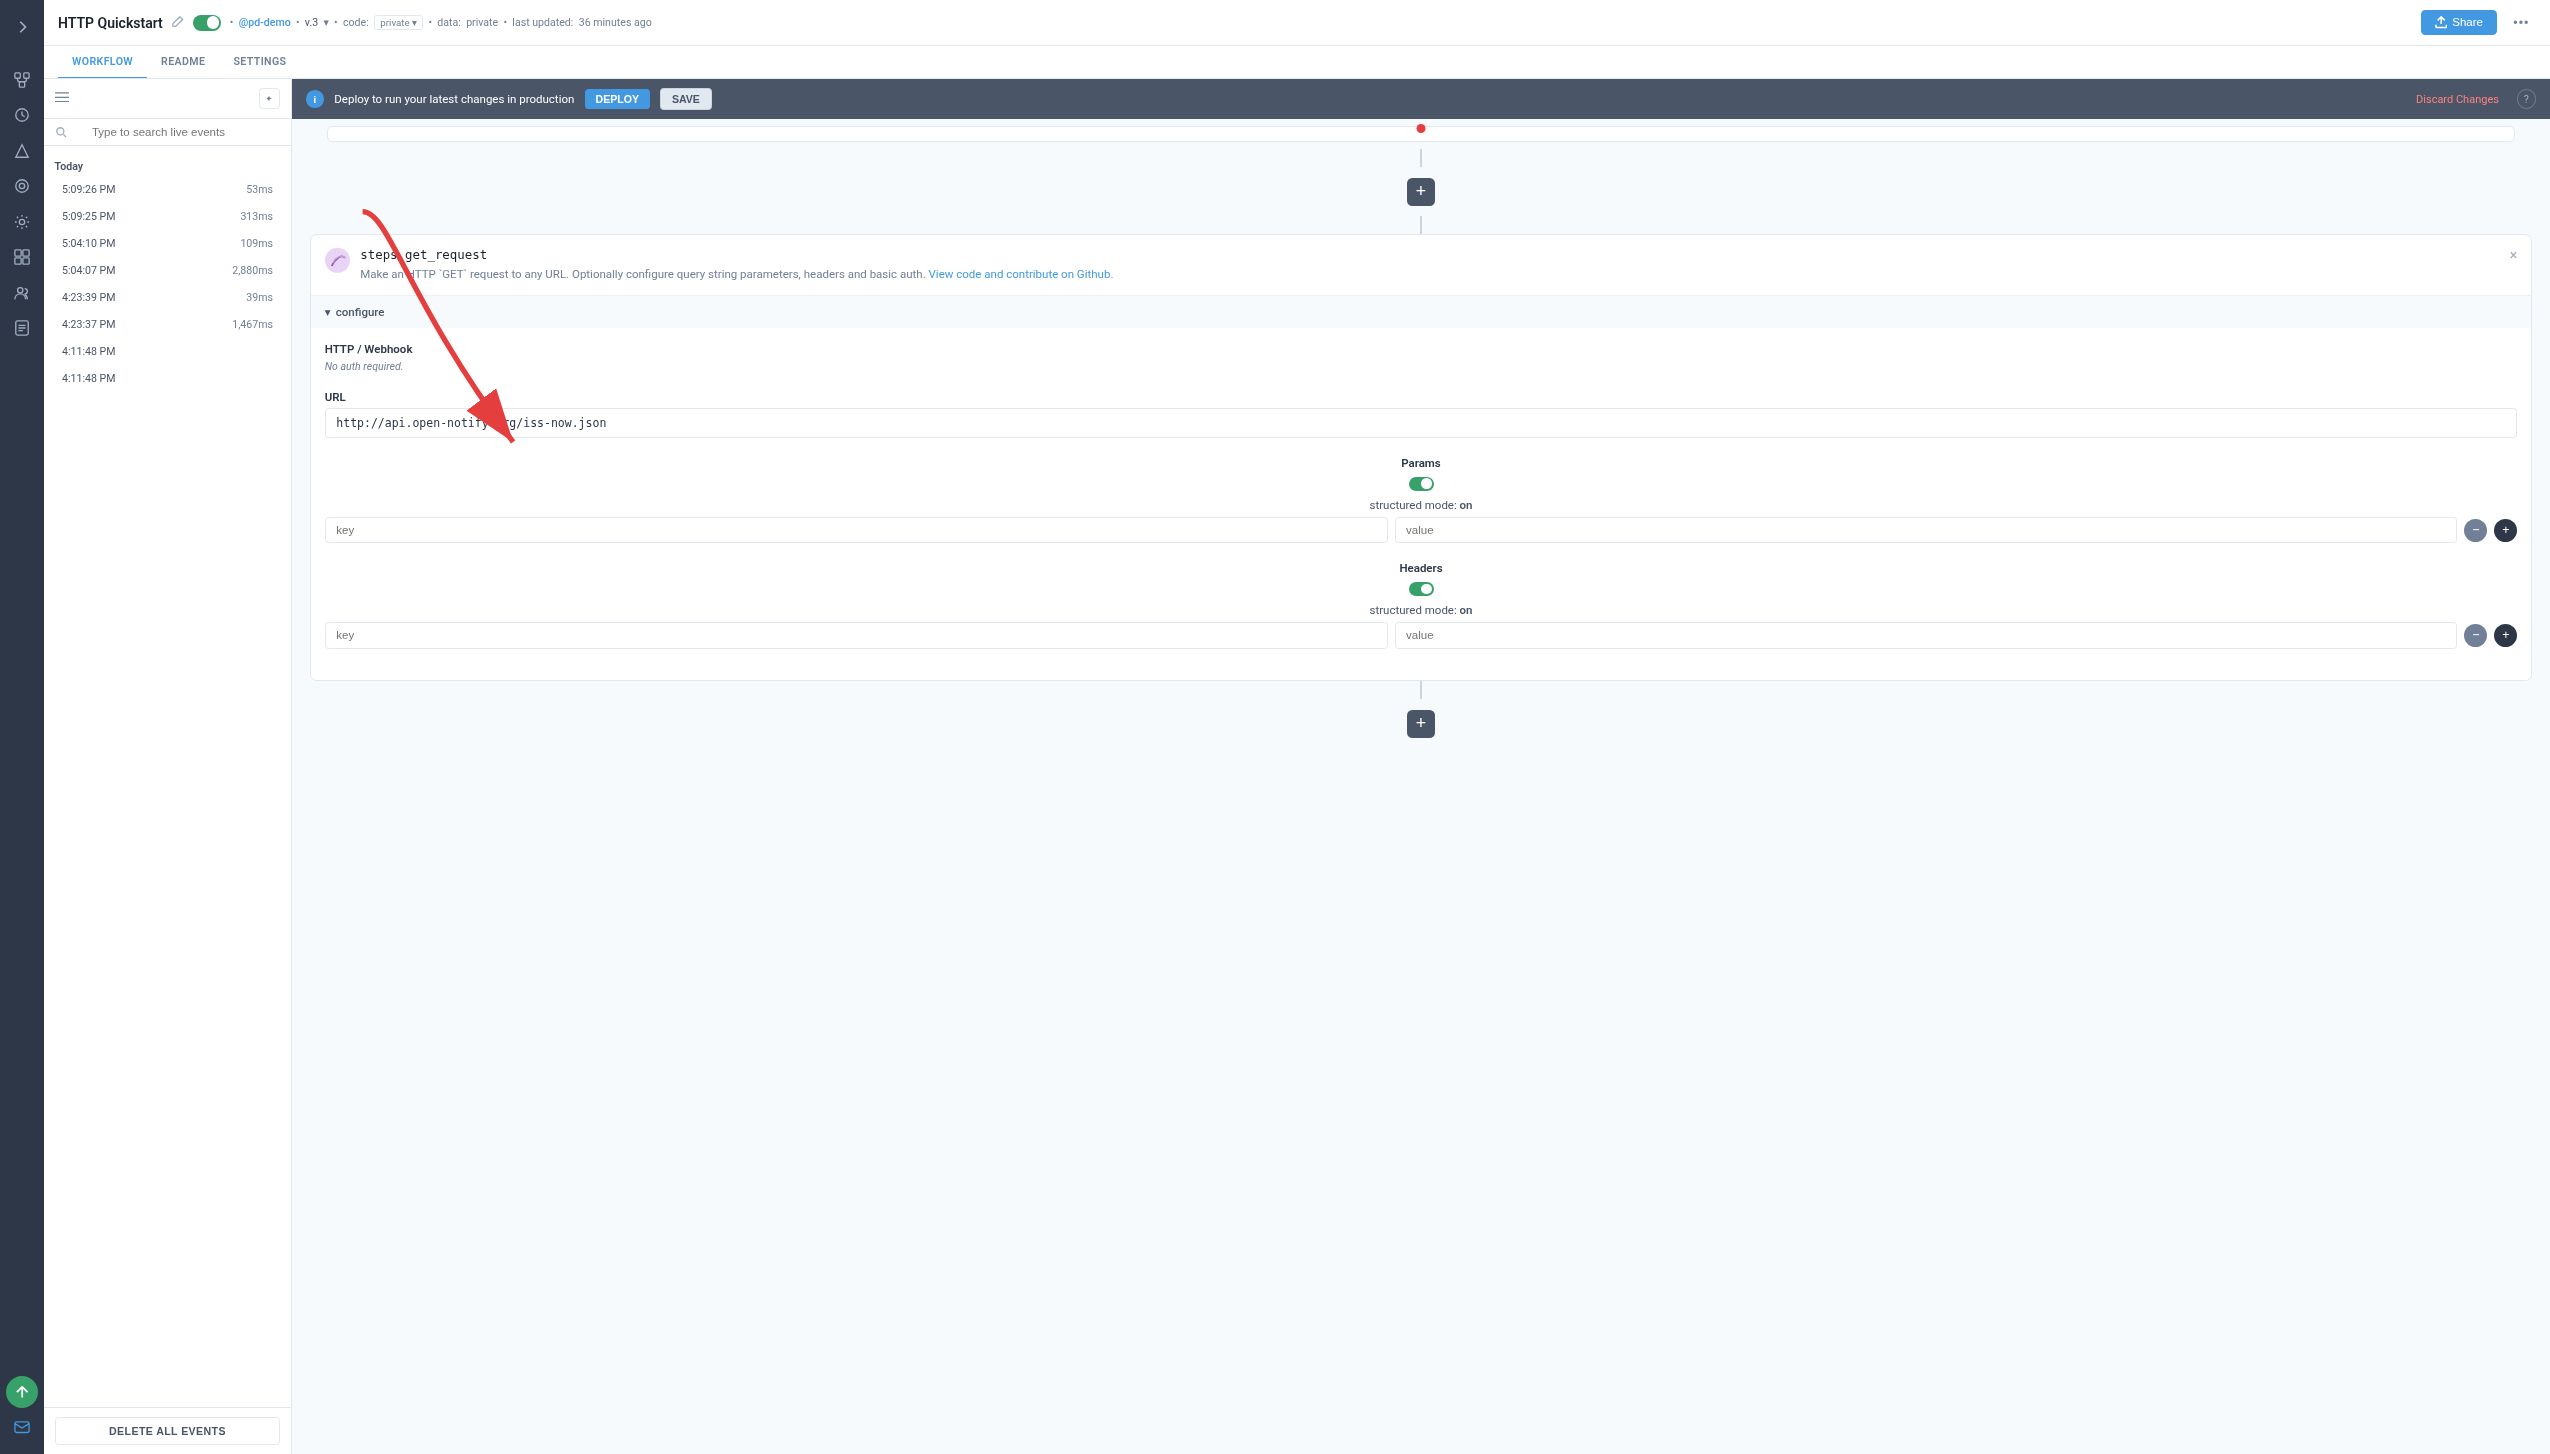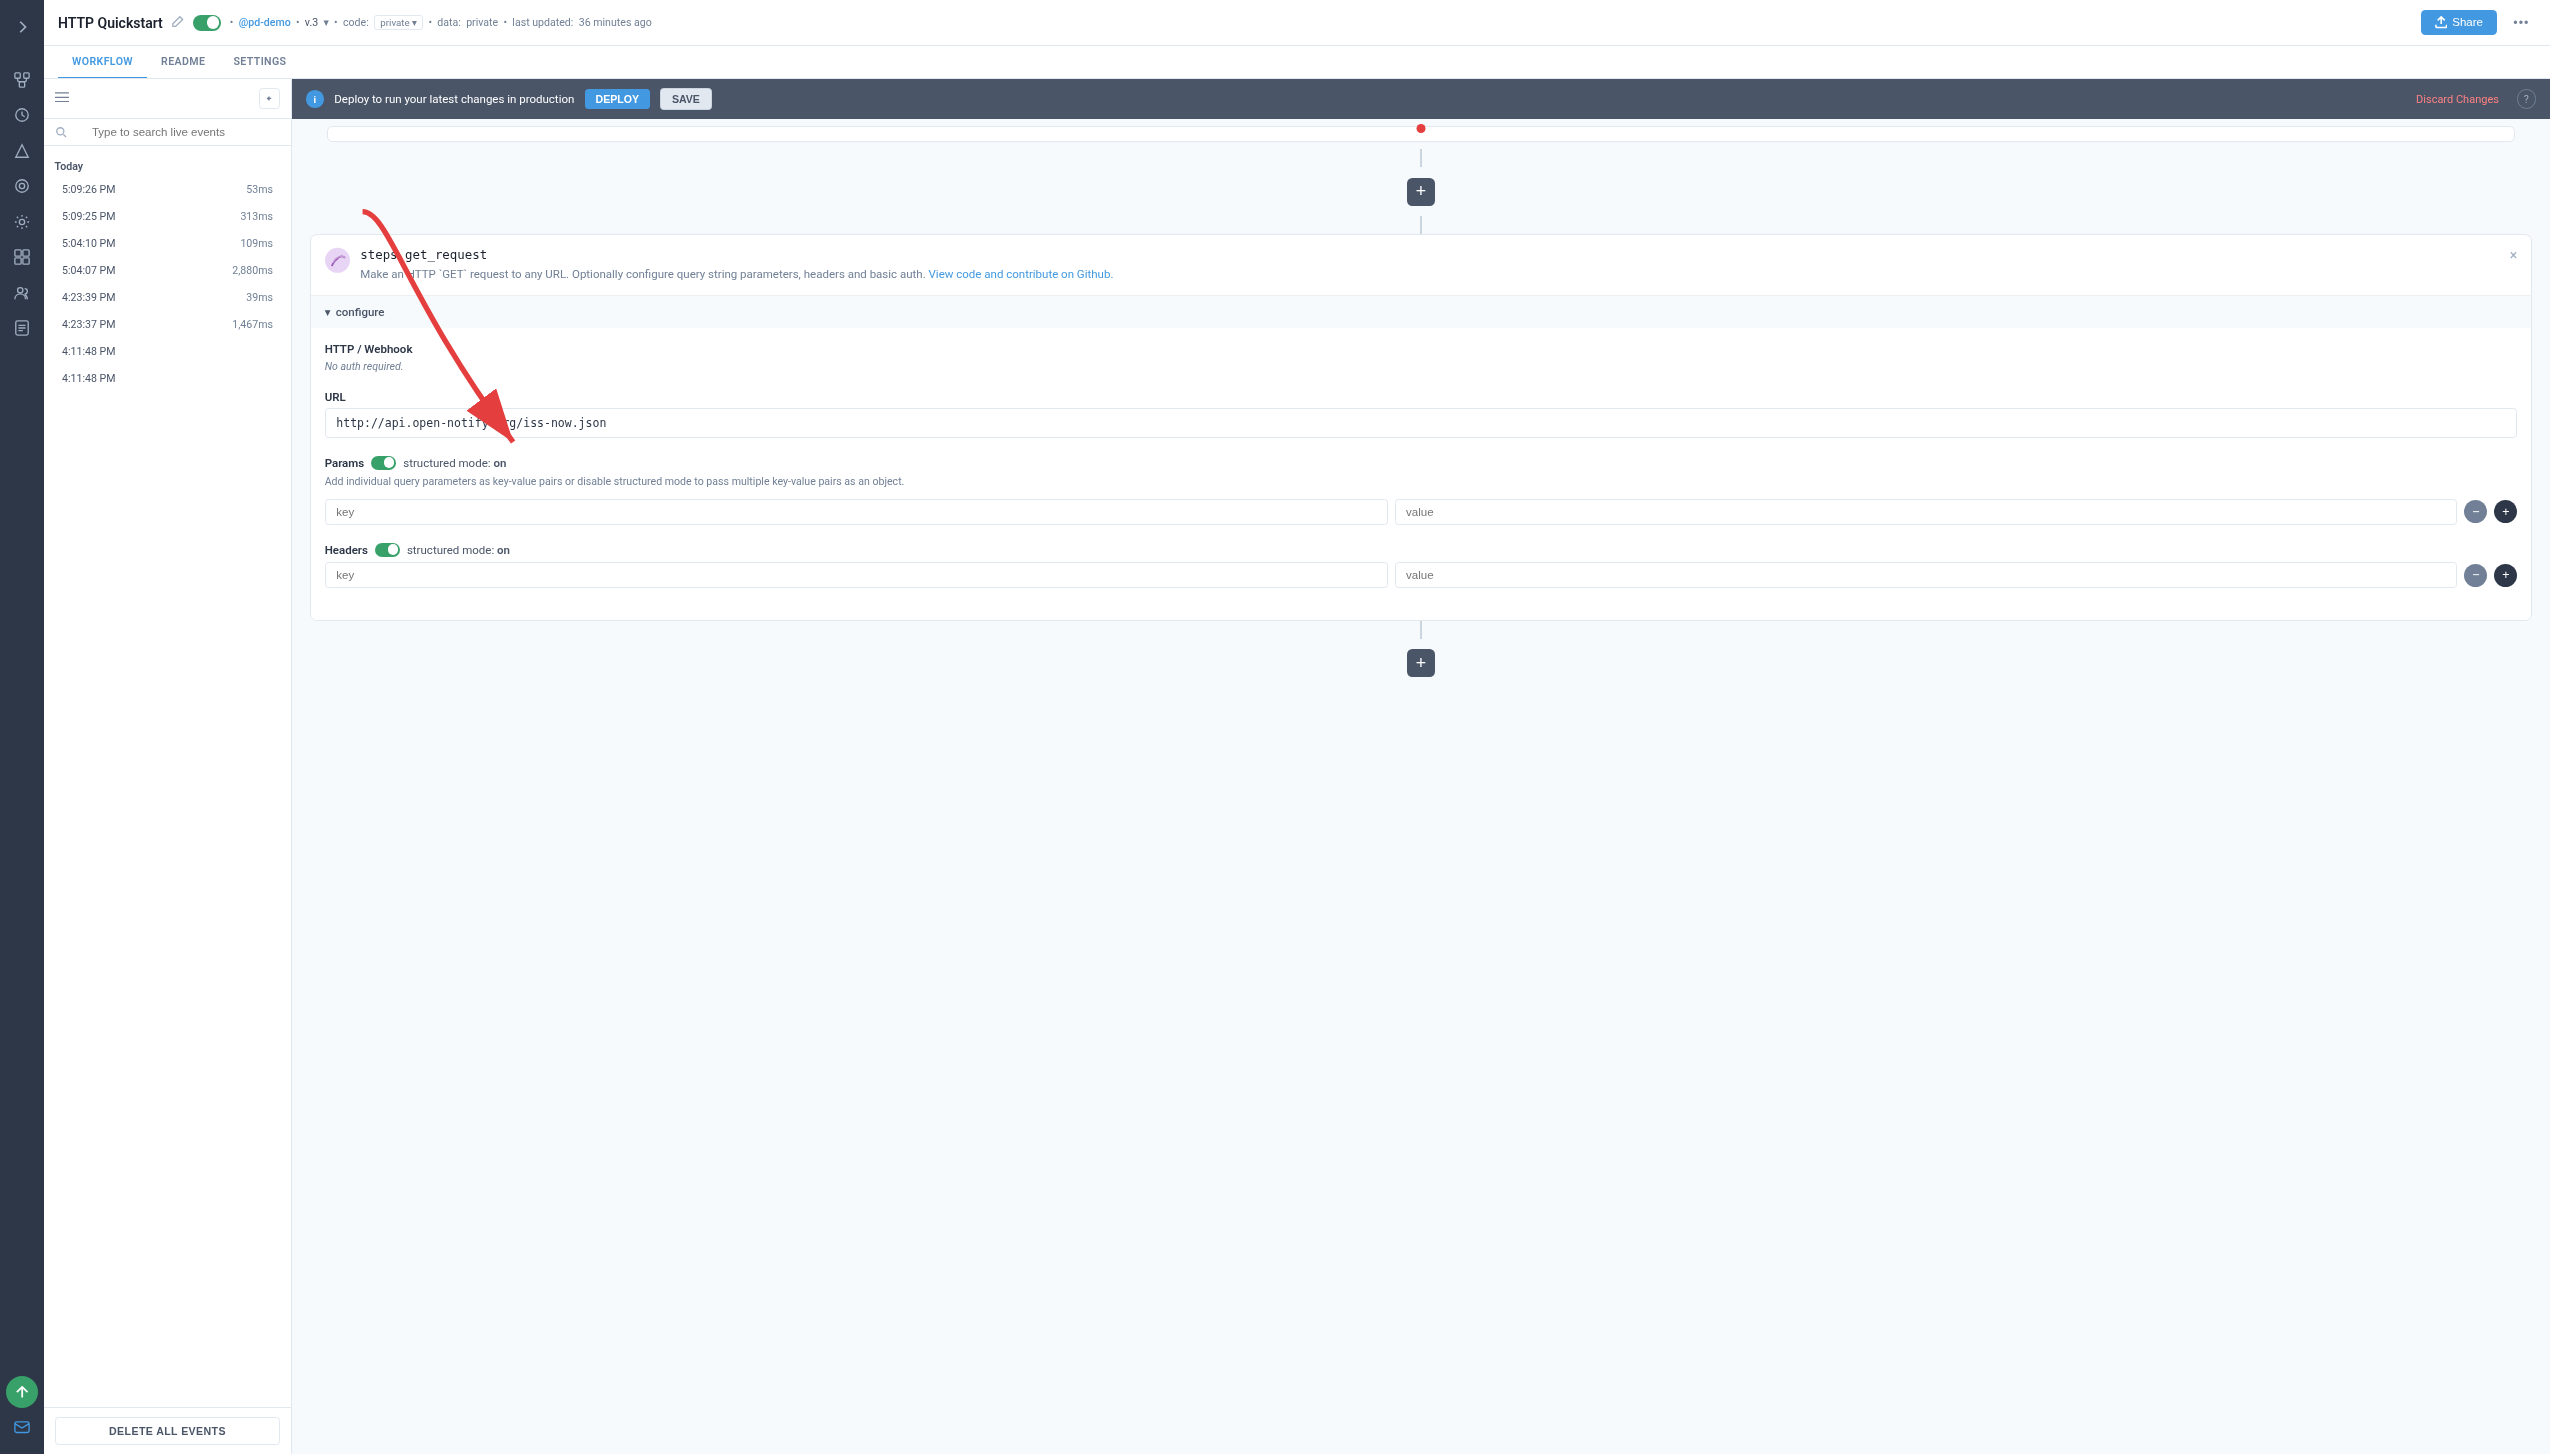--- a/index.html
+++ b/index.html
@@ -258,20 +258,21 @@
       background: white;
     }
     .field-input::placeholder { color: #a0aec0; font-family: -apple-system, sans-serif; }
 
     
     .mode-row {
       display: flex;
       align-items: center;
       gap: 7px;
       margin-bottom: 5.3px;
+      flex-direction: column;
     }
     .mode-label { font-size: 11.5px; font-weight: 600; color: #2d3748; }
     .toggle-sm {
       width: 25px; height: 14px; background: #38a169; border-radius: 7px;
       position: relative; cursor: pointer; flex-shrink: 0;
     }
     .toggle-sm::after {
       content: ''; position: absolute; width: 10.6px; height: 10.6px;
       background: white; border-radius: 50%; top: 1.8px; right: 1.8px;
     }
@@ -603,21 +604,20 @@
 
           <div class="field-group">
             <div class="mode-row">
               <div class="mode-label">Params</div>
               <div class="toggle-sm"></div>
               <span class="mode-text">
                 <span>structured mode:</span>
                 <strong>on</strong>
               </span>
             </div>
-            <div class="mode-desc">Add individual query parameters as key-value pairs or disable structured mode to pass multiple key-value pairs as an object.</div>
             <div class="kv-row">
               <input class="kv-input" type="text" placeholder="key" style="">
               <input class="kv-input" type="text" placeholder="value" style="">
               <button class="kv-btn-minus">−</button>
               <button class="kv-btn-plus">+</button>
             </div>
           </div>
 
           <div class="field-group">
             <div class="mode-row">

